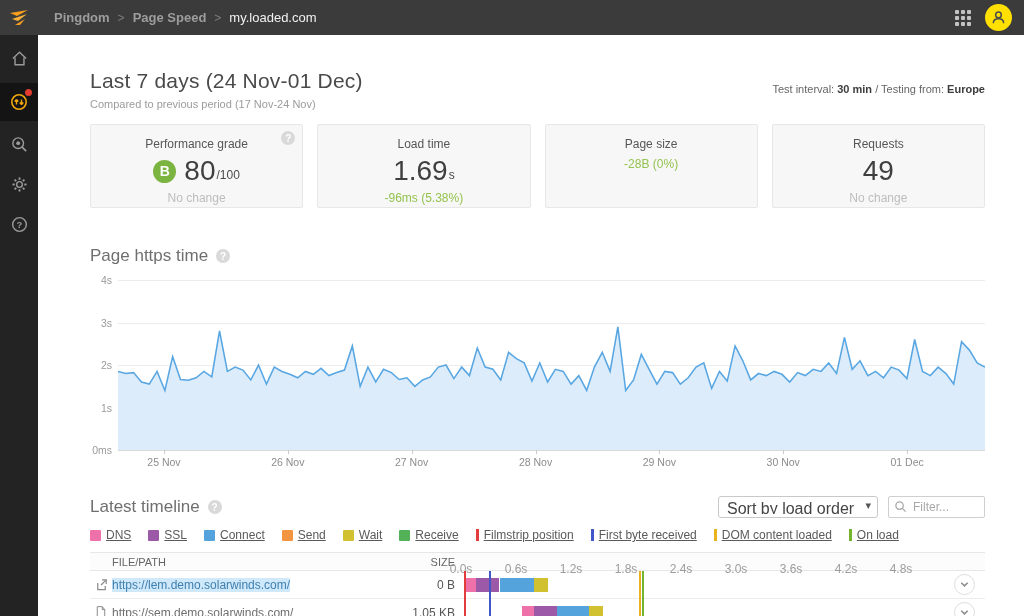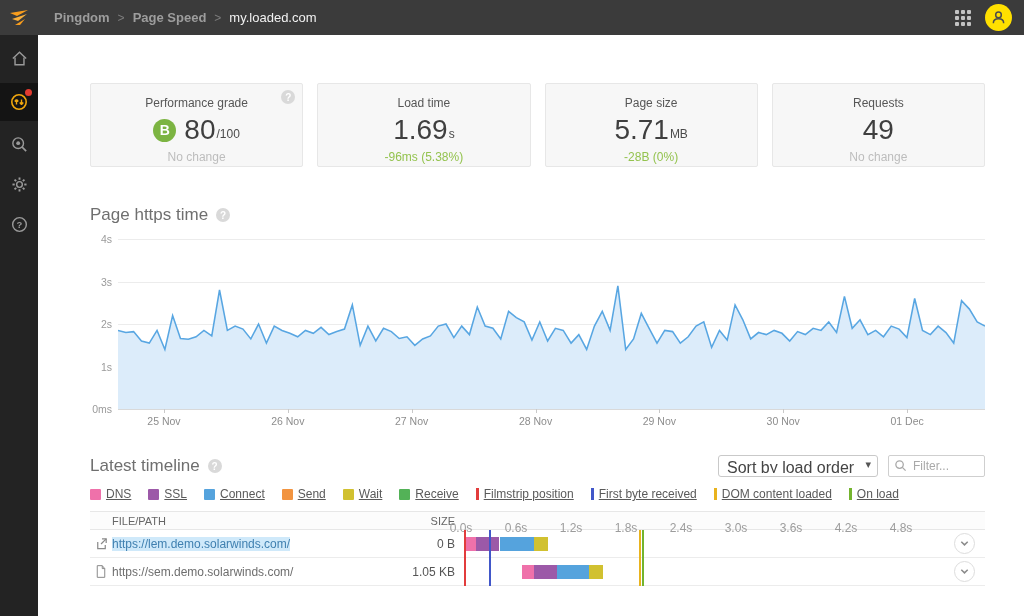--- a/index.html
+++ b/index.html
@@ -188,20 +188,29 @@
   <div class="side-item">
     <svg width="19" height="19" viewBox="0 0 20 20">
       <circle cx="10" cy="10" r="7.2" fill="none" stroke="#9a9a9a" stroke-width="1.5"></circle>
       <text x="10" y="13.6" text-anchor="middle" font-size="10" fill="#9a9a9a" font-family="Liberation Sans, sans-serif" font-weight="bold">?</text>
     </svg>
   </div>
 </div>
 
 <div class="main">
 
+  <div class="hdr-row">
+    <div>
+      <div class="page-title">Last 7 days (24 Nov-01 Dec)</div>
+      <div class="page-sub">Compared to previous period (17 Nov-24 Nov)</div>
+    </div>
+    <div class="meta">
+      <span>Test interval: </span><b>30 min</b><span> / Testing from: </span><b>Europe</b>
+    </div>
+  </div>
 
   <div class="cards">
     <div class="card">
       <span class="help-circle card-help">?</span>
       <div class="card-title">Performance grade</div>
       <div class="card-value-row">
         <span class="grade-badge">B</span>
         <span class="card-value">80</span>
         <span class="card-suffix">/100</span>
       </div>
@@ -210,24 +219,20 @@
     <div class="card">
       <div class="card-title">Load time</div>
       <div class="card-value-row">
         <span class="card-value">1.69</span>
         <span class="card-suffix">s</span>
       </div>
       <div class="card-change sub-good">-96ms (5.38%)</div>
     </div>
     <div class="card">
       <div class="card-title">Page size</div>
-      <div class="card-value-row">
-        <span class="card-value">5.71</span>
-        <span class="card-suffix">MB</span>
-      </div>
       <div class="card-change sub-good">-28B (0%)</div>
     </div>
     <div class="card">
       <div class="card-title">Requests</div>
       <div class="card-value-row">
         <span class="card-value">49</span>
       </div>
       <div class="card-change sub-muted">No change</div>
     </div>
   </div>

